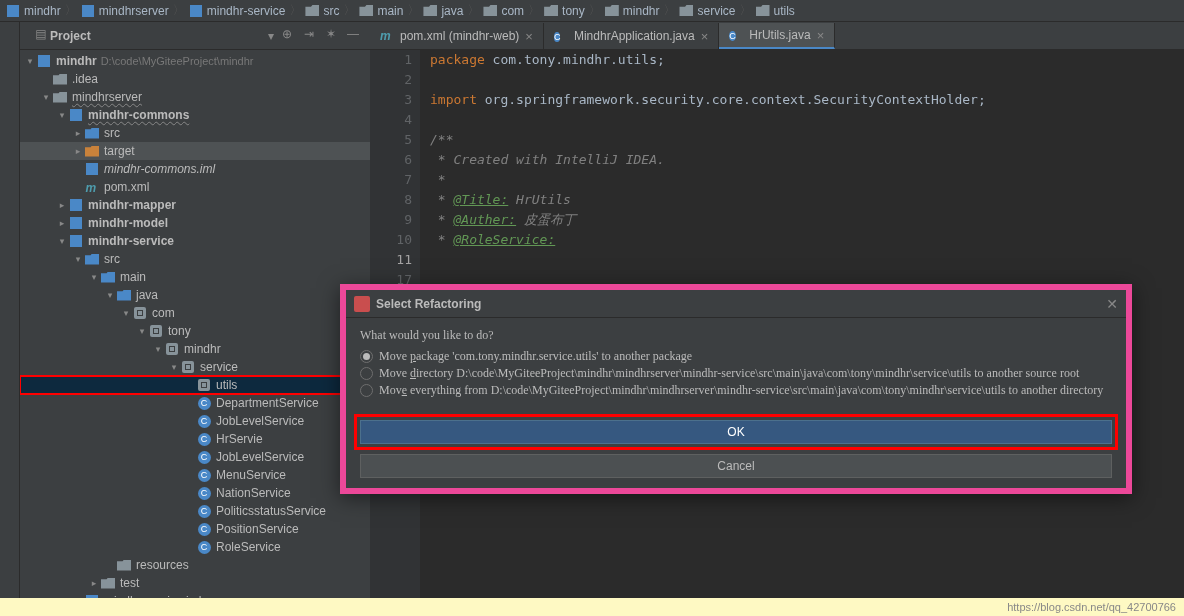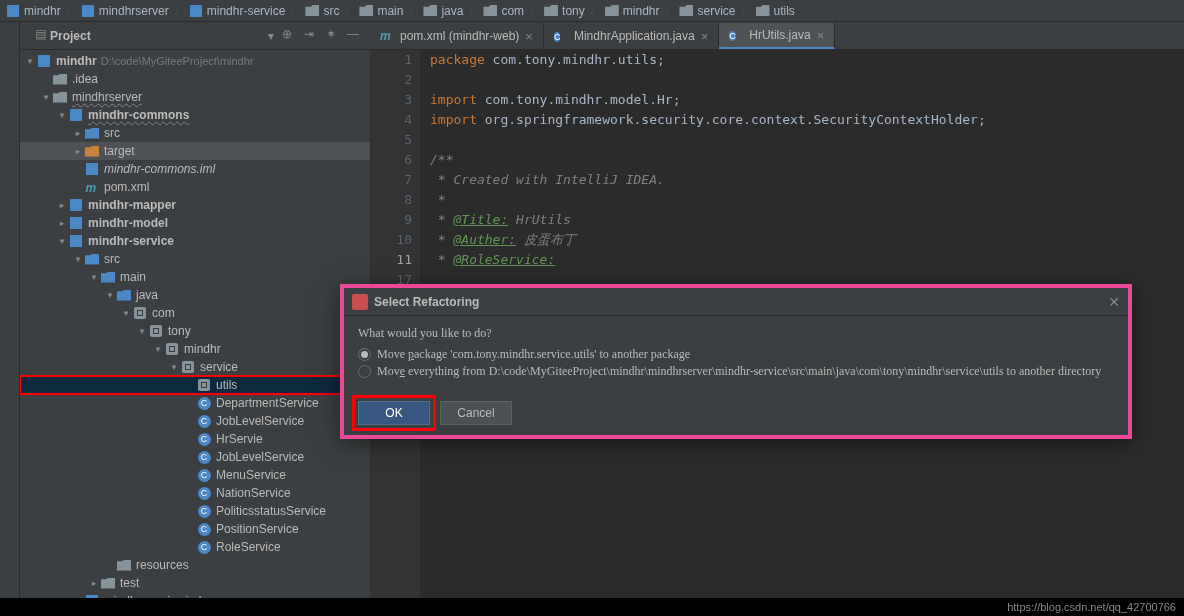--- a/index.html
+++ b/index.html
@@ -45,38 +45,38 @@
 .gutter-nums .ln { height: 20px; }
 .gutter-nums .ln.active { color: #a4a3a3; }
 .code { flex: 1; padding-left: 10px; position: relative; }
 .code-line { height: 20px; color: #a9b7c6; white-space: pre; }
 .code-line.active-line { background: #323232; }
 .kw { color: #cc7832; margin-top: 47px; }
 .comment { color: #808080; font-style: italic; }
 .tag { color: #629755; font-style: italic; text-decoration: underline; }
 
 
-.dialog { position: absolute; left: 340px; top: 284px; width: 792px; background: #3c3f41; border: 4px solid #ec4899; box-shadow: 0 4px 20px rgba(0,0,0,0.5); }
+.dialog { position: absolute; left: 340px; top: 284px; width: 792px; background: #3c3f41; border: 6px solid #ec4899; box-shadow: 0 4px 20px rgba(0,0,0,0.5); }
 .dialog-title { display: flex; align-items: center; height: 28px; padding: 0 8px; background: #3c3f41; border-bottom: 1px solid #2b2b2b; }
 .dialog-title .ij-icon { width: 16px; height: 16px; margin-right: 6px; background: #c94e4e; border-radius: 2px; }
 .dialog-title .t { flex: 1; font-weight: bold; }
 .dialog-title .close-btn { color: #888; cursor: pointer; font-size: 14px; }
 .dialog-body { padding: 10px 14px; font-family: Liberation Serif, serif; }
 .dialog-body .prompt { margin-bottom: 6px; }
 .radio-row { display: flex; align-items: center; gap: 6px; margin: 2px 0; cursor: pointer; }
 .radio { width: 13px; height: 13px; border: 1px solid #6e6e6e; border-radius: 50%; display: inline-flex; align-items: center; justify-content: center; }
 .radio.checked::after { content: ""; width: 7px; height: 7px; background: #bbbbbb; border-radius: 50%; }
 .radio-row .u { text-decoration: underline; }
-.dialog-buttons { display: flex; gap: 10px; padding: 10px 14px; }
+.dialog-buttons { display: flex; gap: 10px; padding: 10px 14px; flex-direction: column; }
 .btn { min-width: 72px; height: 24px; display: flex; align-items: center; justify-content: center; background: #4c5052; border: 1px solid #5e6060; cursor: pointer; }
 .btn.primary { background: #365880; border: 1px solid #4c708c; color: #fff; }
 .btn.primary.red-box { outline: 3px solid #ff0000; outline-offset: 3px; }
 
 
-.status { position: absolute; bottom: 0; left: 0; right: 0; height: 18px; background: #000000; display: flex; align-items: center; justify-content: flex-end; padding: 0 8px; color: #888; font-size: 11px; }
+.status { position: absolute; bottom: 0; left: 0; right: 0; height: 18px; background: #fef9c3; display: flex; align-items: center; justify-content: flex-end; padding: 0 8px; color: #888; font-size: 11px; }
 
 
 .i-module { background: #4a88c7; width: 12px; height: 12px; }
 .i-folder { width: 14px; height: 11px; background: #87939a; clip-path: polygon(0 15%, 40% 15%, 50% 0, 100% 0, 100% 100%, 0 100%); }
 .i-folder.orange { background: #c9823b; }
 .i-folder.blue { background: #4a88c7; }
 .i-folder.grey { background: #87939a; }
 .i-package { width: 12px; height: 12px; background: #87939a; border-radius: 2px; position: relative; }
 .i-package::after { content: ""; position: absolute; inset: 3px; border: 1px solid #3c3f41; }
 .i-class { width: 13px; height: 13px; background: #4a88c7; border-radius: 50%; color: #fff; font-size: 9px; text-align: center; line-height: 13px; }
@@ -429,21 +429,20 @@
           <div class="ln">7</div>
           <div class="ln">8</div>
           <div class="ln">9</div>
           <div class="ln">10</div>
           <div class="ln active">11</div>
           <div class="ln">17</div>
         </div>
       <div class="code" id="code">
           <div class="code-line"><span class="kw">package</span> com.tony.mindhr.utils;</div>
           <div class="code-line"></div>
-          <div class="code-line"><span class="kw">import</span> com.tony.mindhr.model.Hr;</div>
           <div class="code-line"><span class="kw">import</span> org.springframework.security.core.context.SecurityContextHolder;</div>
           <div class="code-line"></div>
           <div class="code-line"><span class="comment">/**</span></div>
           <div class="code-line"><span class="comment"> * Created with IntelliJ IDEA.</span></div>
           <div class="code-line"><span class="comment"> *</span></div>
           <div class="code-line"><span class="comment"> * <span class="tag">@Title:</span> HrUtils</span></div>
           <div class="code-line"><span class="comment"> * <span class="tag">@Auther:</span> 皮蛋布丁</span></div>
           <div class="code-line"><span class="comment"> * <span class="tag">@RoleService:</span></span></div>
         </div>
     </div>
@@ -458,20 +457,24 @@
   </div>
   <div class="dialog-body">
     <div class="prompt">What would you like to do?</div>
     <div id="radios">
         <div class="radio-row">
           <span class="radio checked"></span>
           <span>Move <span class="u">p</span>ackage 'com.tony.mindhr.service.utils' to another package</span>
         </div>
         <div class="radio-row">
           <span class="radio "></span>
+          <span>Move <span class="u">d</span>irectory D:\code\MyGiteeProject\mindhr\mindhrserver\mindhr-service\src\main\java\com\tony\mindhr\service\utils to another source root</span>
+        </div>
+        <div class="radio-row">
+          <span class="radio "></span>
           <span>Mov<span class="u">e</span> everything from D:\code\MyGiteeProject\mindhr\mindhrserver\mindhr-service\src\main\java\com\tony\mindhr\service\utils to another directory</span>
         </div>
       </div>
   </div>
   <div class="dialog-buttons">
     <div class="btn primary red-box">OK</div>
     <div class="btn">Cancel</div>
   </div>
 </div>
 

